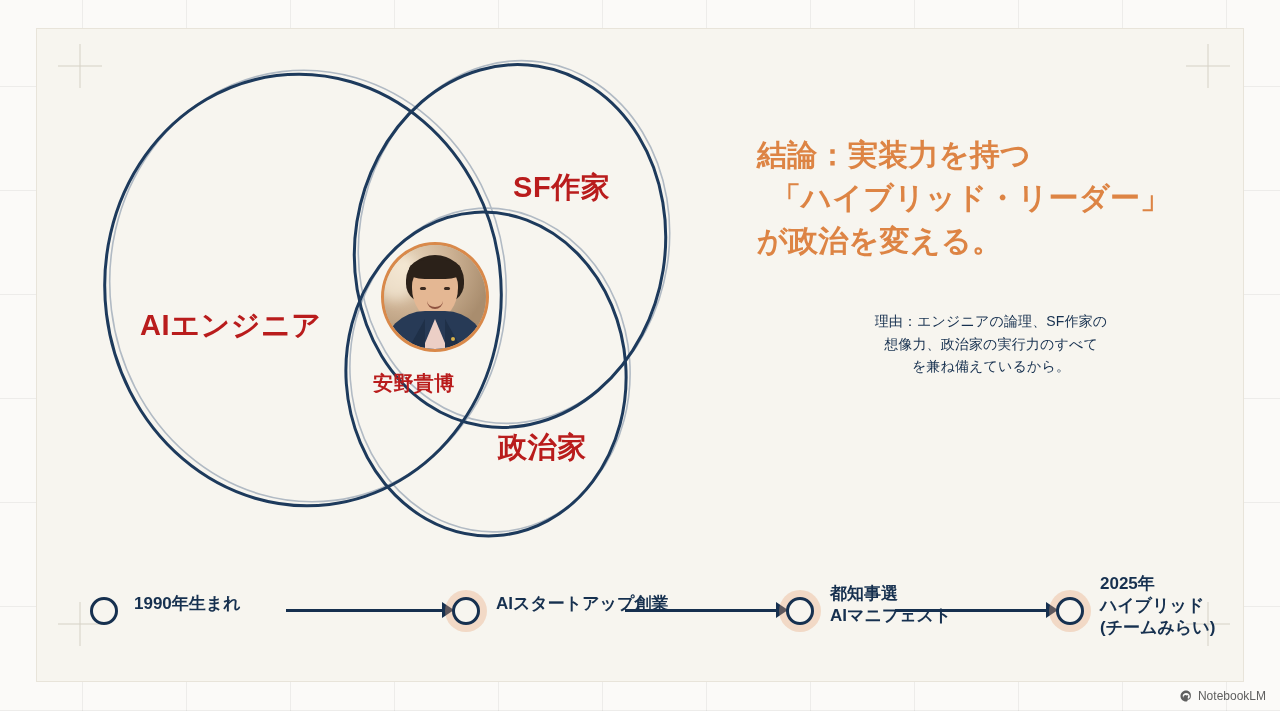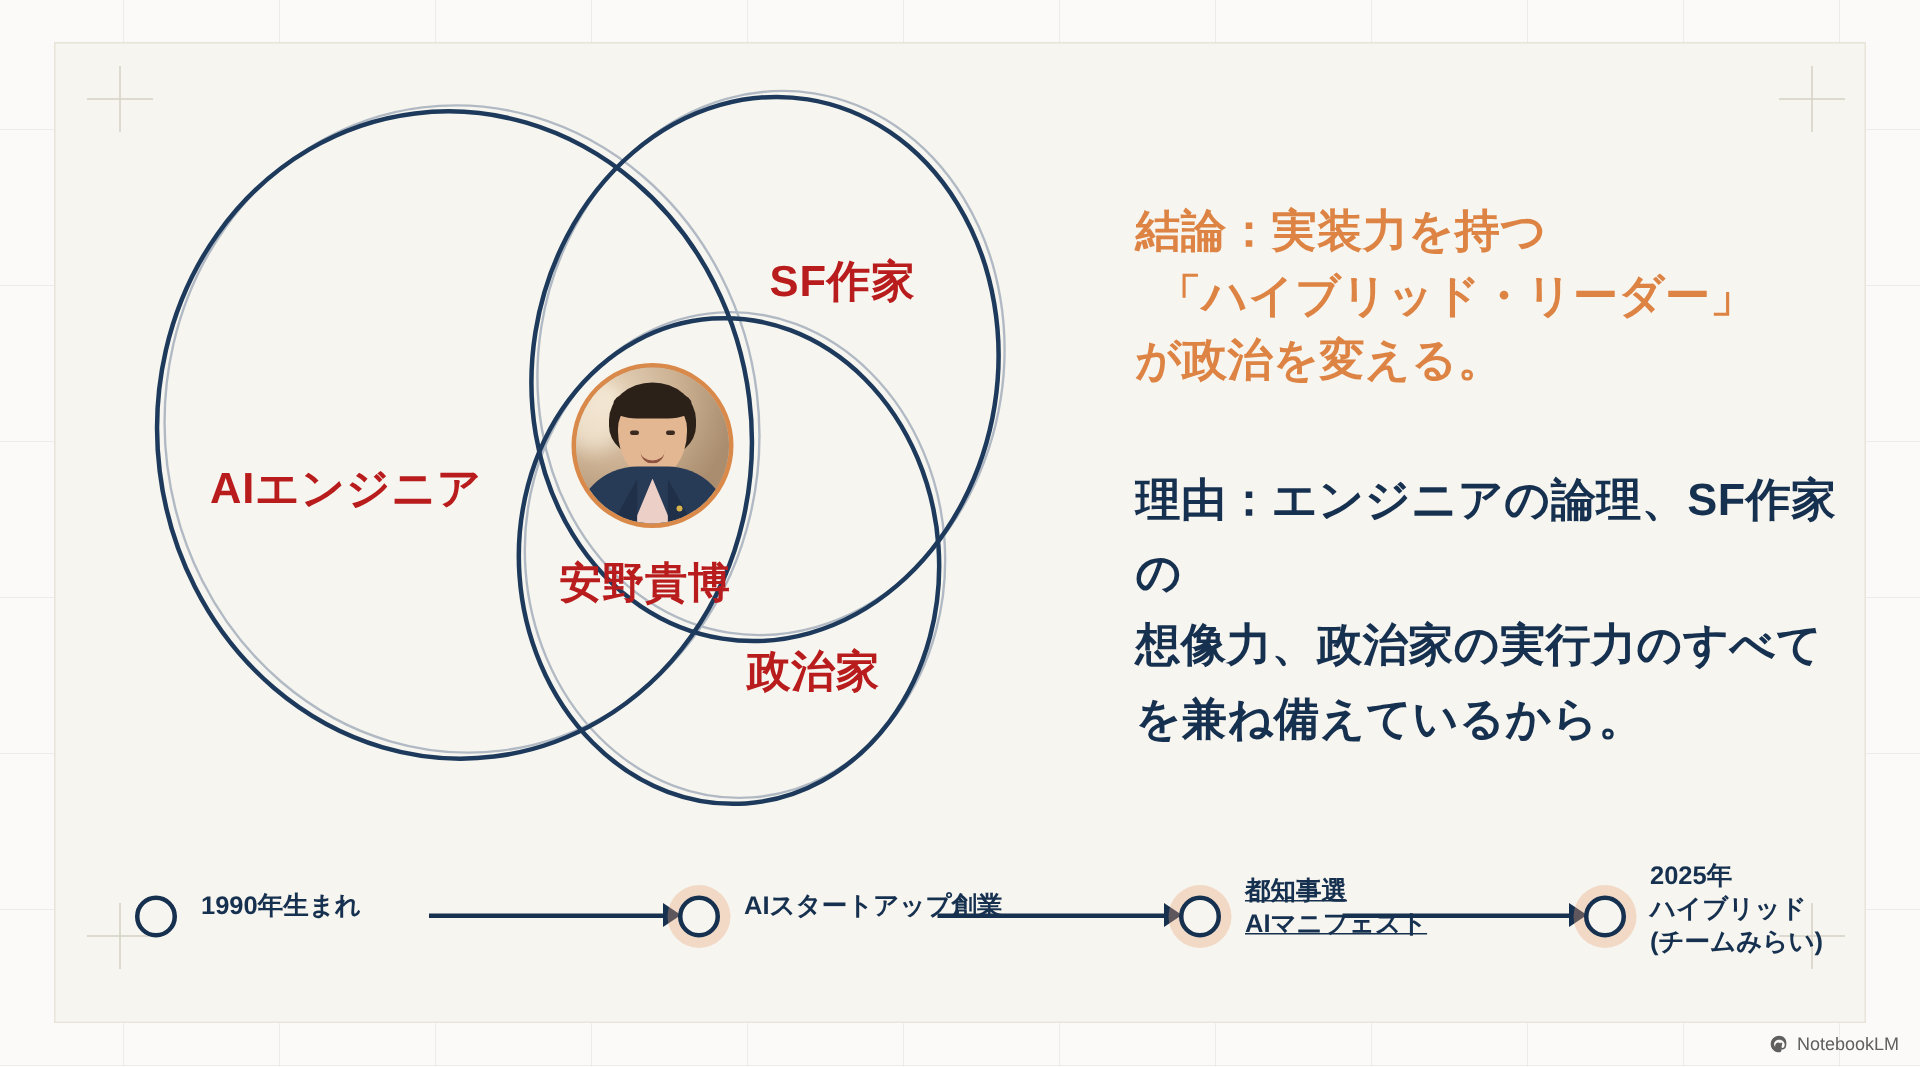--- a/index.html
+++ b/index.html
@@ -85,21 +85,21 @@
   .venn-label {
     position: absolute;
     color: #b91c1c;
     font-weight: bold;
     letter-spacing: 0.02em;
     white-space: nowrap;
   }
   .label-ai    { left: 70px;  top: 234px; font-size: 29px; margin-top: 32px; }
   .label-sf    { left: 443px; top: 128px; font-size: 29px; }
   .label-pol   { left: 428px; top: 388px; font-size: 29px; }
-  .label-name  { left: 303px; top: 330px; font-size: 28px; }
+  .label-name  { left: 303px; top: 330px; font-size: 20px; }
 
   
   .portrait {
     position: absolute;
     left: 311px;
     top: 202px;
     width: 108px;
     height: 110px;
     border-radius: 50%;
     border: 3px solid #d9894a;
@@ -238,24 +238,25 @@
     letter-spacing: 0.01em;
   }
   .headline .ln2 { padding-left: 14px; }
 
   .reason {
     position: absolute;
     left: 757px;
     top: 310px;
     width: 468px;
     color: #16304f;
-    font-size: 30px;
-    font-weight: bold;
+    font-size: 14px;
+    font-weight: normal;
     line-height: 1.62;
     letter-spacing: 0.01em;
+    text-align: center;
   }
 
   
   .timeline {
     position: absolute;
     left: 90px;
     top: 575px;
     width: 1110px;
     height: 90px;
   }
@@ -405,21 +406,21 @@
 
     <div class="tl-item" style="left:362px;">
       <div class="tl-node halo" style="left:0px;"></div>
       <div class="tl-text" style="left:44px;">
         <div>AIスタートアップ創業</div>
       </div>
     </div>
 
     <div class="tl-item" style="left:696px;">
       <div class="tl-node halo" style="left:0px;"></div>
-      <div class="tl-text multi" style="left:44px;text-decoration:underline;">
+      <div class="tl-text multi" style="left:44px;">
         <div>都知事選</div>
         <div>AIマニフェスト</div>
       </div>
     </div>
 
     <div class="tl-item" style="left:966px;">
       <div class="tl-node halo" style="left:0px;"></div>
       <div class="tl-text triple" style="left:44px;">
         <div>2025年</div>
         <div>ハイブリッド</div>

